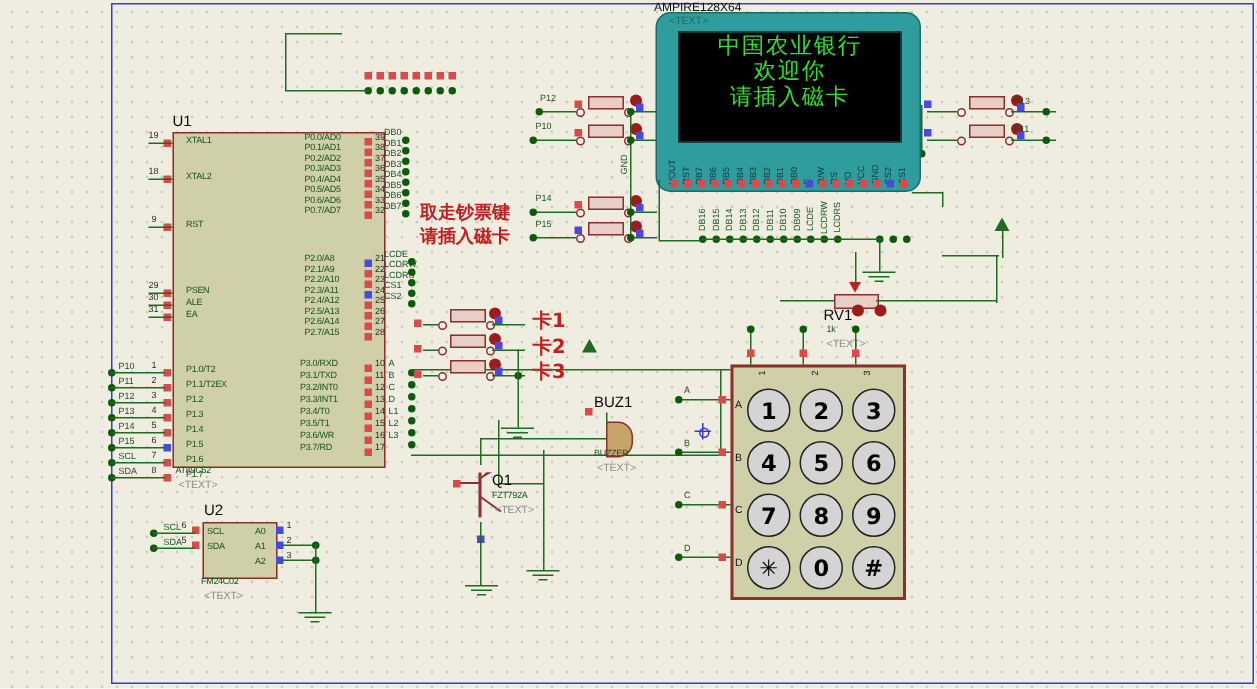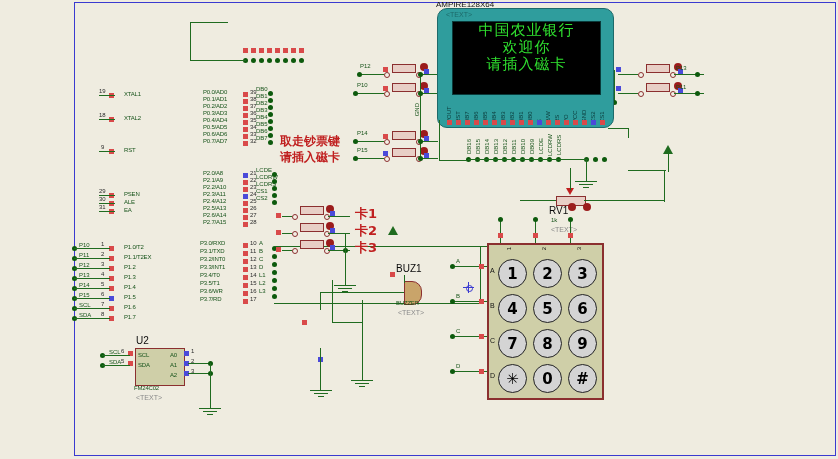--- a/index.html
+++ b/index.html
@@ -99,20 +99,26 @@
     <div class="junction" style="left:267px;top:58px;"></div>
     <div class="junction" style="left:275px;top:58px;"></div>
     <div class="junction" style="left:283px;top:58px;"></div>
     <div class="junction" style="left:291px;top:58px;"></div>
     <div class="junction" style="left:299px;top:58px;"></div>
   </div>
   <div class="wire h" style="left:190px;top:22px;width:38px;"></div>
   <div class="wire v" style="left:190px;top:22px;height:38px;"></div>
   <div class="wire h" style="left:190px;top:60px;width:56px;"></div>
 
+  <div class="comp" style="left:113px;top:76px;width:170px;height:250px;">
+    <div class="txt t-ref" style="left:2px;top:0px;">U1</div>
+    <div class="body-box" style="position:absolute;left:2px;top:12px;width:140px;height:222px;"></div>
+    <div class="txt t-pin" style="left:4px;top:235px;">AT89C52</div>
+    <div class="txt t-val" style="left:6px;top:244px;">&lt;TEXT&gt;</div>
+  </div>
 
   <div>
     <div class="txt t-pinnum" style="left:99px;top:88px;">19</div>
     <div class="pinpad" style="left:109px;top:93px;"></div>
     <div class="wire h" style="left:99px;top:95px;width:16px;"></div>
     <div class="txt t-pin" style="left:124px;top:91px;">XTAL1</div>
 
     <div class="txt t-pinnum" style="left:99px;top:112px;">18</div>
     <div class="pinpad" style="left:109px;top:117px;"></div>
     <div class="wire h" style="left:99px;top:119px;width:16px;"></div>
@@ -697,20 +703,32 @@
     <div class="pinpad" style="left:479px;top:299px;"></div>
     <div class="pinpad" style="left:479px;top:334px;"></div>
     <div class="pinpad" style="left:479px;top:369px;"></div>
   </div>
   <div class="cr" style="position:absolute;left:463px;top:282px;width:11px;height:11px;">
     <div style="position:absolute;left:5px;top:0;width:1px;height:11px;background:#3a3ad0;"></div>
     <div style="position:absolute;left:0;top:5px;width:11px;height:1px;background:#3a3ad0;"></div>
     <div style="position:absolute;left:3px;top:3px;width:5px;height:5px;border:1px solid #3a3ad0;border-radius:50%;"></div>
   </div>
 
+  <div class="npn" style="left:300px;top:315px;width:60px;height:50px;">
+    <svg width="60" height="50" viewBox="0 0 60 50">
+      <line x1="6" y1="7" x2="20" y2="7" stroke="#8b2f2f" stroke-width="1.2"></line>
+      <line x1="20" y1="-5" x2="20" y2="30" stroke="#8b2f2f" stroke-width="2"></line>
+      <line x1="20" y1="4" x2="34" y2="-6" stroke="#8b2f2f" stroke-width="1.2"></line>
+      <line x1="20" y1="16" x2="34" y2="26" stroke="#8b2f2f" stroke-width="1.2"></line>
+      <polygon points="22,3 30,-1 27,-6" fill="#8b2f2f"></polygon>
+    </svg>
+    <div class="txt t-ref" style="left:28px;top:0px;">Q1</div>
+    <div class="txt t-pin" style="left:28px;top:13px;">FZT792A</div>
+    <div class="txt t-val" style="left:30px;top:22px;">&lt;TEXT&gt;</div>
+  </div>
   <div class="pinpad" style="left:302px;top:320px;"></div>
   <div class="pinpad blue" style="left:318px;top:357px;"></div>
   <div class="wire v" style="left:320px;top:292px;height:18px;"></div>
   <div class="wire h" style="left:320px;top:292px;width:85px;"></div>
   <div class="wire v" style="left:320px;top:348px;height:42px;"></div>
   <div class="gnd" style="left:310px;top:390px;">
     <i style="left:0;top:0;width:22px;"></i>
       <i style="left:4px;top:3px;width:14px;"></i>
       <i style="left:8px;top:6px;width:6px;"></i>
   </div>

